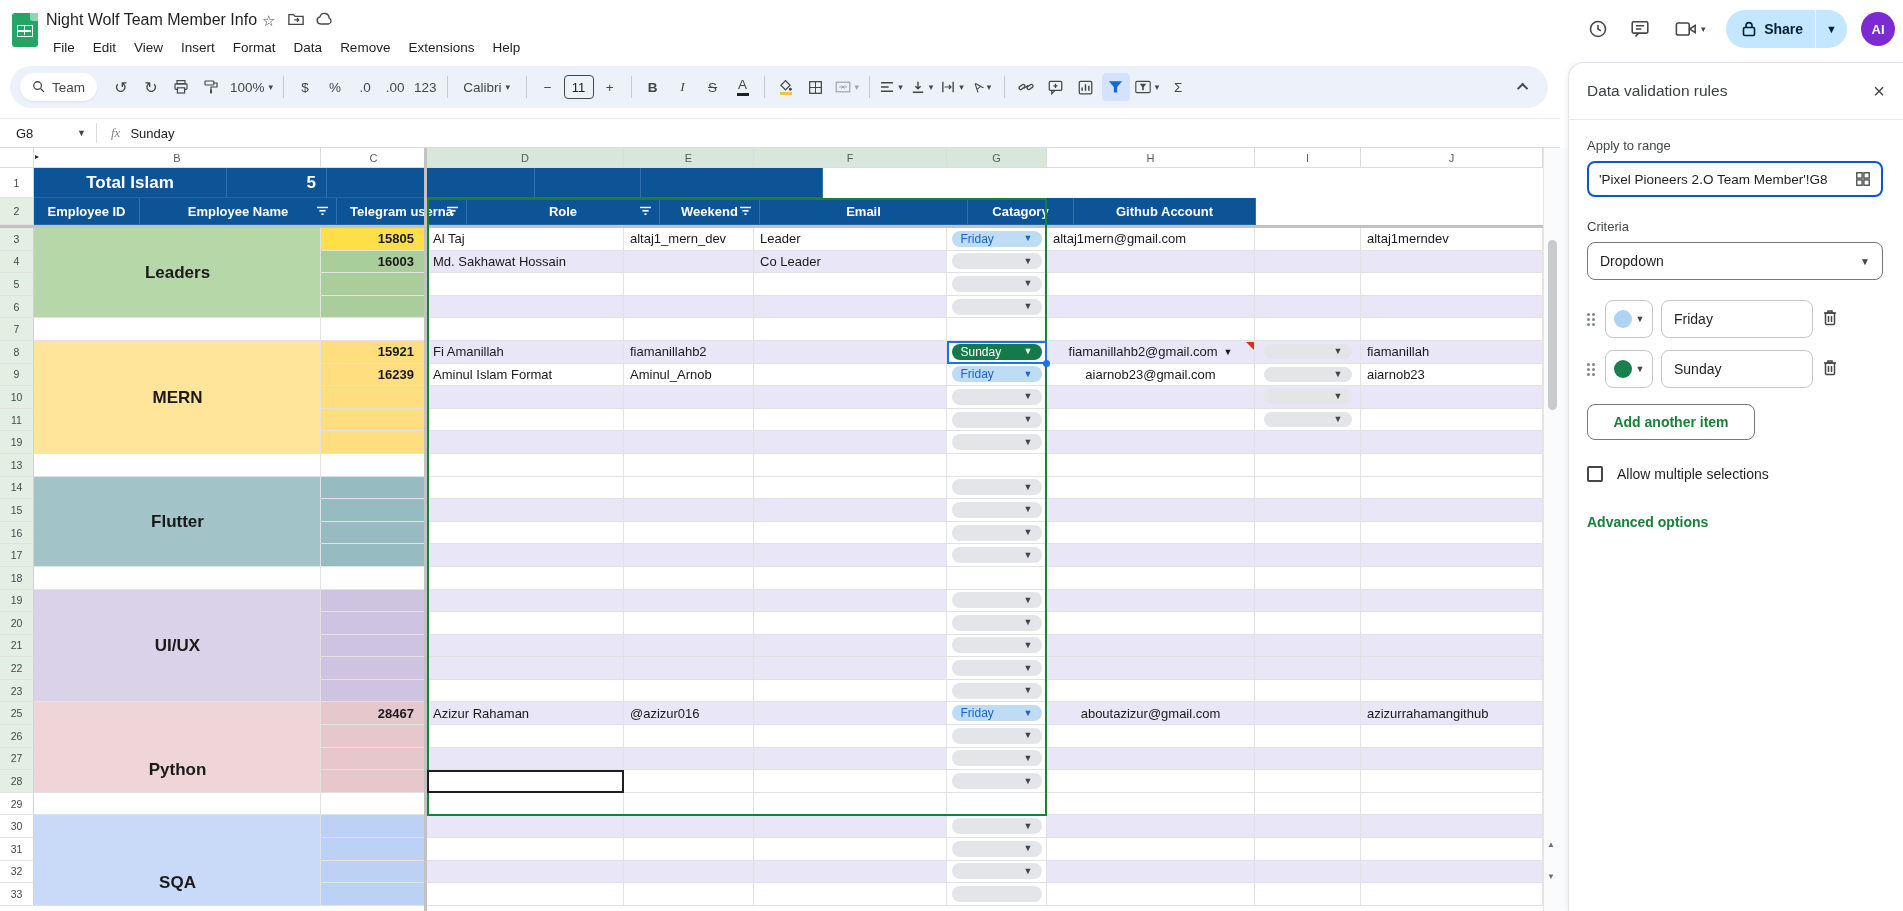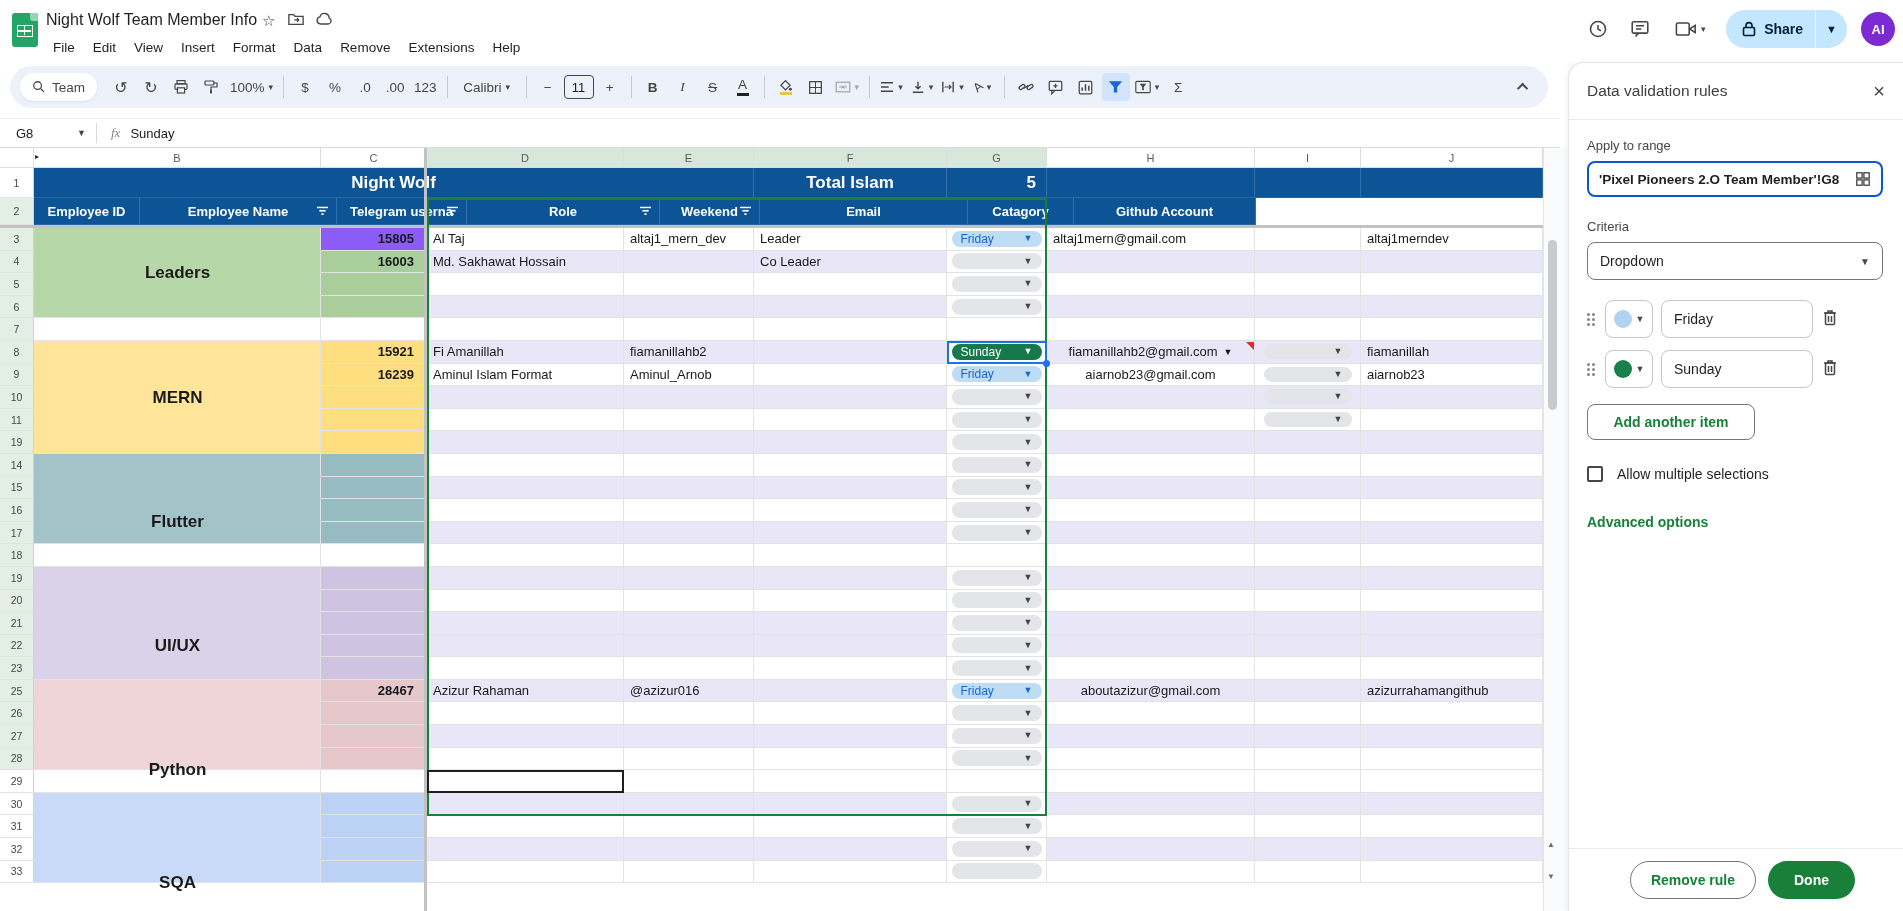--- a/index.html
+++ b/index.html
@@ -78,21 +78,21 @@
   .sarrow { position:absolute; left:3px; font-size:8px; color:#6B6F73; }
 
   
   #panel { position:absolute; right:0; top:62px; width:335px; height:849px; background:#fff; border-top-left-radius:16px; border:1px solid #E3E6EA; border-right:none; border-bottom:none; z-index:10; box-shadow:-1px 1px 4px rgba(60,64,67,.08); }
   #panel-head { height:56px; display:flex; align-items:center; justify-content:space-between; padding:0 18px 0 18px; }
   #panel-title { font-size:15.5px; color:#3C4043; }
   #panel-close { font-size:20px; color:#444746; line-height:1; }
   .pdivider { height:1px; background:#E8EAED; width:100%; }
   #panel-body { padding:18px 20px 0 18px; }
   .plabel { font-size:13px; color:#444746; }
-  #range-box { margin-top:8px; height:36px; border:2px solid #0B57D0; border-radius:8px; display:flex; align-items:center; justify-content:space-between; padding:8px 10px;font-weight:bold; }
+  #range-box { margin-top:8px; height:36px; border:2px solid #0B57D0; border-radius:8px; display:flex; align-items:center; justify-content:space-between; padding:8px 10px; }
   #range-box span { font-size:13.5px; color:#1F1F1F; white-space:nowrap; overflow:hidden; }
   #criteria-label { margin-top:22px; }
   #criteria-select { margin-top:8px; height:38px; border:1px solid #747775; border-radius:8px; display:flex; align-items:center; justify-content:space-between; padding:0 12px; font-size:14px; color:#1F1F1F; }
   #criteria-select .car { font-size:10px; color:#444746; }
   .item-row { margin-top:12px; display:flex; align-items:center; gap:8px; }
   .dragdots { display:grid; grid-template-columns:3px 3px; grid-auto-rows:3px; gap:2px; margin-right:2px; }
   .dragdots i { width:3px; height:3px; border-radius:50%; background:#80868B; }
   .colorbox { width:48px; height:38px; border:1px solid #C4C7C5; border-radius:8px; display:flex; align-items:center; justify-content:center; gap:4px; }
   .colorcircle { width:18px; height:18px; border-radius:50%; }
   .colorbox .car { font-size:9px; color:#444746; }
@@ -329,21 +329,20 @@
         <div class="hdrcell hdr-green" style="width:197px;">D</div>
         <div class="hdrcell hdr-green" style="width:130px;">E</div>
         <div class="hdrcell hdr-green" style="width:193px;">F</div>
         <div class="hdrcell hdr-green" style="width:100px;">G</div>
         <div class="hdrcell" style="width:208px;">H</div>
         <div class="hdrcell" style="width:106px;">I</div>
         <div class="hdrcell" style="width:182px;">J</div>
       </div>
       <div class="grow" style="height:30px;">
         <div class="rowhdr">1</div>
-        <div class="cell bluecell banner-txt" style="width:720px;">Night Wolf</div>
         <div class="cell bluecell banner-txt" style="width:193px;">Total Islam</div>
         <div class="cell bluecell banner-txt" style="width:100px;justify-content:flex-end;padding-right:10px;">5</div>
         <div class="cell bluecell" style="width:208px;"></div>
         <div class="cell bluecell" style="width:106px;"></div>
         <div class="cell bluecell" style="width:182px;"></div>
       </div>
       <div class="grow" style="height:27px;">
         <div class="rowhdr sel">2</div>
         <div class="cell bluecell h2cell" style="width:106px;">Employee ID</div>
         <div class="cell bluecell h2cell" style="width:197px;">Employee Name<svg class="funnel" width="12" height="9" viewBox="0 0 12 9">
@@ -367,21 +366,21 @@
             <rect x="4.4" y="6.8" width="2.2" height="1.7" fill="#fff"></rect>
           </svg></div>
         <div class="cell bluecell h2cell" style="width:208px;">Email</div>
         <div class="cell bluecell h2cell" style="width:106px;">Catagory</div>
         <div class="cell bluecell h2cell" style="width:182px;">Github Account</div>
       </div>
       <div style="height:3px;"></div>
       <div class="grow" style="height:22.6px;">
         <div class="rowhdr sel">3</div>
         <div class="cell" style="width:287px;background:#B6D7A8;border-bottom-color:transparent;"></div>
-        <div class="cell num" style="width:106px;background:#8b5cf6;text-align:center;">15805</div>
+        <div class="cell num" style="width:106px;background:#fde047;text-align:center;">15805</div>
         <div class="cell txt" style="width:197px;background:#fff;">Al Taj</div>
         <div class="cell txt" style="width:130px;background:#fff;">altaj1_mern_dev</div>
         <div class="cell txt" style="width:193px;background:#fff;">Leader</div>
         <div class="cell ctr" style="width:100px;">
           <div class="chip" style="width:90px;background:#BFDCF5;color:#1765CC;">
             <span>Friday</span>
             <span class="car">▼</span>
           </div>
         </div>
         <div class="cell txt" style="width:208px;background:#fff;position:relative;">altaj1mern@gmail.com</div>
@@ -538,20 +537,32 @@
         <div class="cell txt" style="width:130px;background:#E9E7F7;"></div>
         <div class="cell txt" style="width:193px;background:#E9E7F7;"></div>
         <div class="cell ctr" style="width:100px;">
           <div class="chip" style="width:90px;background:#E3E5E9;color:#3F4447;justify-content:flex-end;">
             <span class="car">▼</span>
           </div>
         </div>
         <div class="cell txt" style="width:208px;background:#E9E7F7;position:relative;"></div>
         <div class="cell ctr" style="width:106px;background:#E9E7F7;"></div>
         <div class="cell txt" style="width:182px;background:#E9E7F7;"></div>
+      </div>
+      <div class="grow" style="height:22.6px;">
+        <div class="rowhdr sel">13</div>
+        <div class="cell" style="width:287px;"></div>
+        <div class="cell num" style="width:106px;background:#fff;"></div>
+        <div class="cell txt" style="width:197px;background:#fff;"></div>
+        <div class="cell txt" style="width:130px;background:#fff;"></div>
+        <div class="cell txt" style="width:193px;background:#fff;"></div>
+        <div class="cell ctr" style="width:100px;"></div>
+        <div class="cell txt" style="width:208px;background:#fff;position:relative;"></div>
+        <div class="cell ctr" style="width:106px;background:#fff;"></div>
+        <div class="cell txt" style="width:182px;background:#fff;"></div>
       </div>
       <div class="grow" style="height:22.6px;">
         <div class="rowhdr sel">14</div>
         <div class="cell" style="width:287px;background:#A2C4C9;border-bottom-color:transparent;"></div>
         <div class="cell num" style="width:106px;background:#96BBC1;"></div>
         <div class="cell txt" style="width:197px;background:#fff;"></div>
         <div class="cell txt" style="width:130px;background:#fff;"></div>
         <div class="cell txt" style="width:193px;background:#fff;"></div>
         <div class="cell ctr" style="width:100px;">
           <div class="chip" style="width:90px;background:#E3E5E9;color:#3F4447;justify-content:flex-end;">
@@ -941,20 +952,13 @@
     <div id="add-item">Add another item</div>
 
     <div id="multi-row">
       <span id="multi-check"></span>
       <span id="multi-label">Allow multiple selections</span>
     </div>
 
     <div id="advanced">Advanced options</div>
   </div>
 
-  <div id="panel-foot">
-    <div class="pdivider"></div>
-    <div id="foot-btns">
-      <span id="remove-rule">Remove rule</span>
-      <span id="done-btn">Done</span>
-    </div>
-  </div>
 </div>
 
 </body></html>

